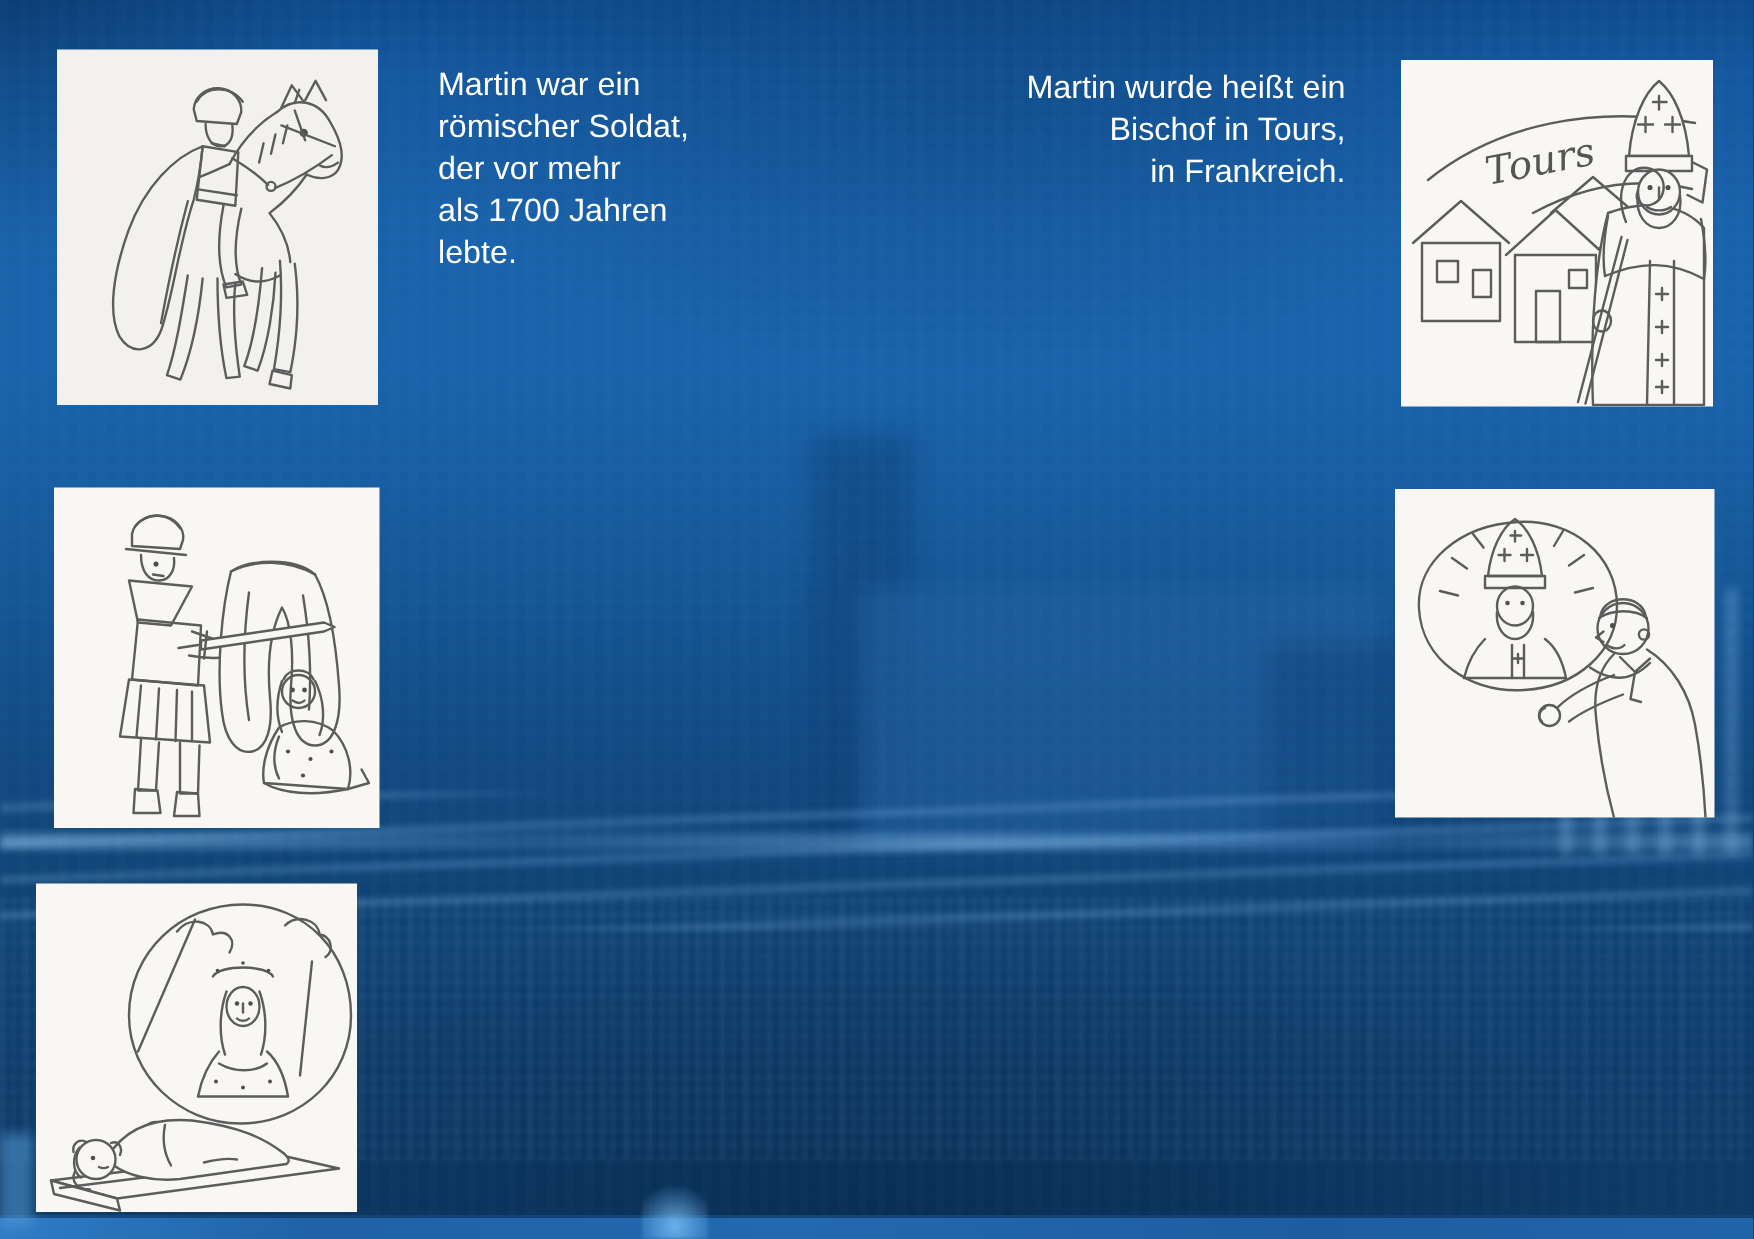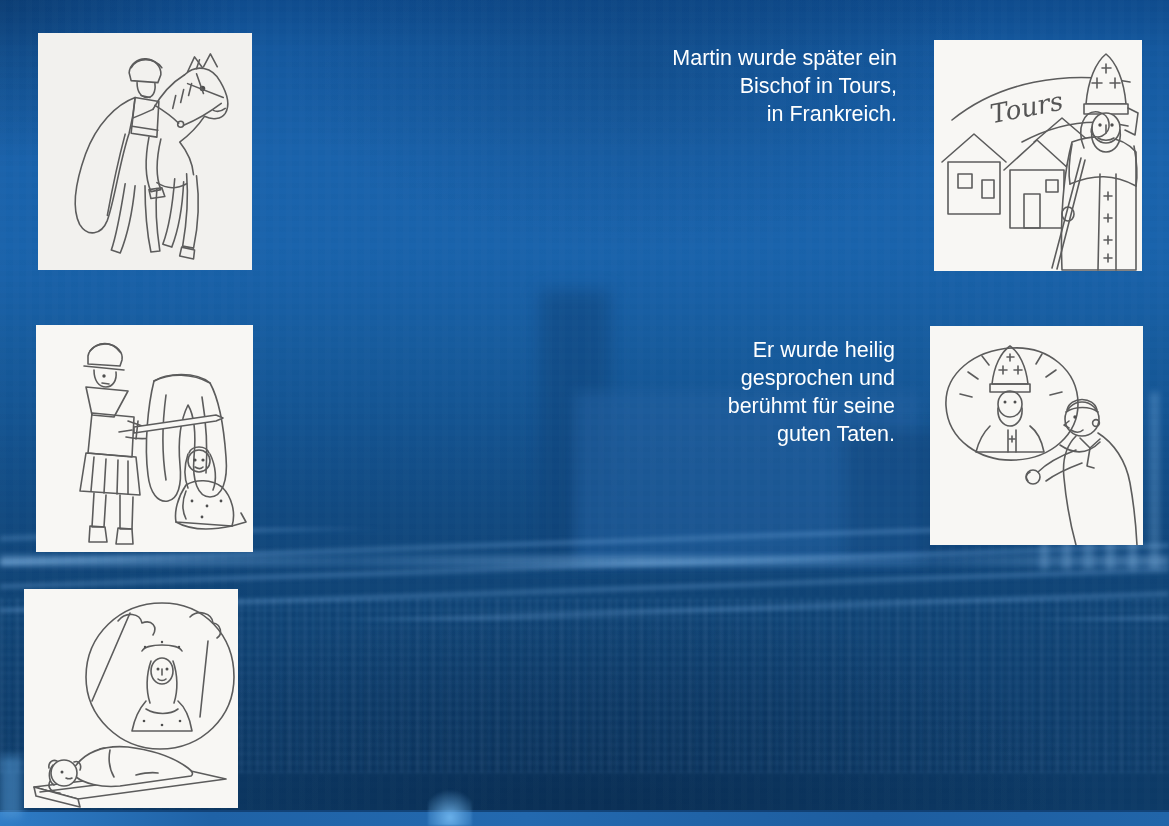--- a/index.html
+++ b/index.html
@@ -320,21 +320,22 @@
         <path d="M29,176 C24,182 24,192 30,196"></path>
           <path d="M33,172 C28,170 24,174 25,179"></path>
           <path d="M50,173 C55,171 58,176 56,181"></path>
         <circle class="dot" cx="38" cy="183" r="1.5"></circle>
           <path d="M42,189 c2,1 4,1 6,0"></path>
         <path d="M26,192 C23,198 27,204 36,204"></path>
       </g>
     </svg>
   </div>
 
-  <div class="cap right t2">Martin wurde später ein
+  <div class="cap t1">Martin war ein
+römischer Soldat,
+der vor mehr
+als 1700 Jahren
+lebte.</div>
+  <div class="cap right t2">Martin wurde heißt ein
 Bischof in Tours,
 in Frankreich.</div>
-  <div class="cap right t4">Er wurde heilig
-gesprochen und
-berühmt für seine
-guten Taten.</div>
 
 </div>
 
 </body></html>

